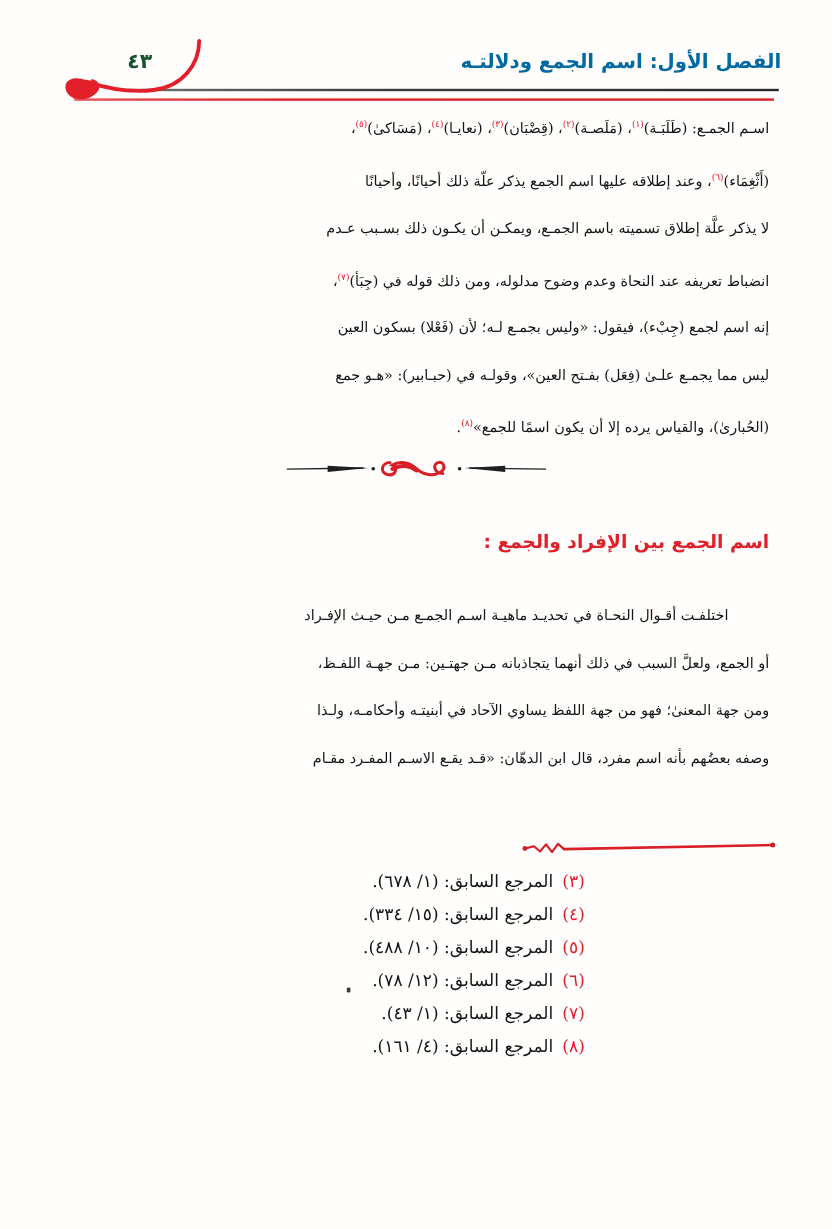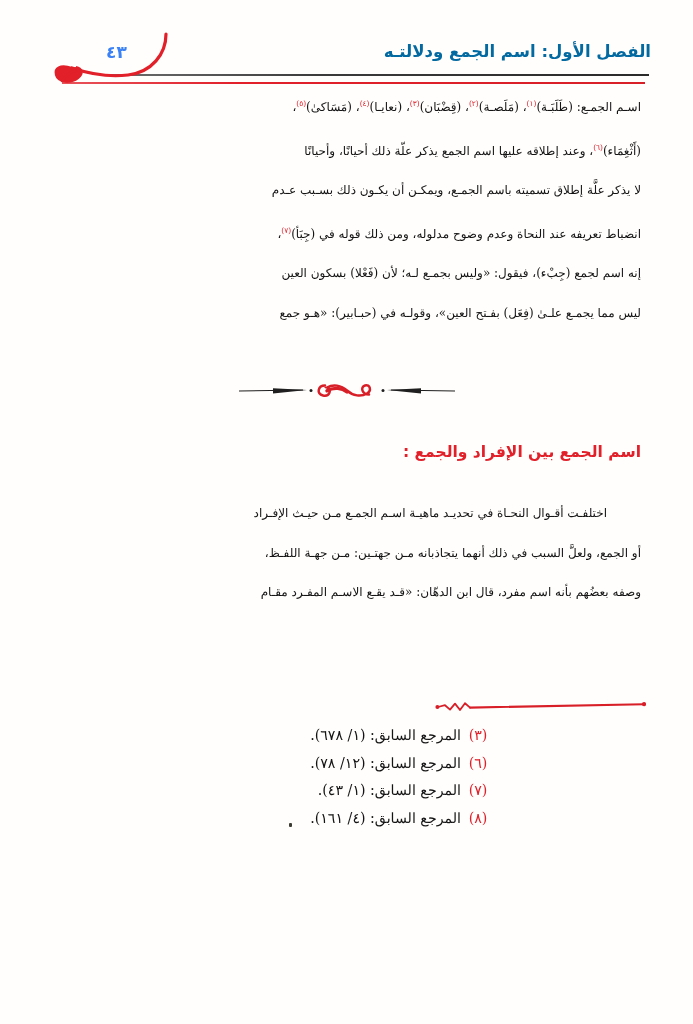--- a/index.html
+++ b/index.html
@@ -68,21 +68,21 @@
     width: 130px;
     height: 62px;
   }
   .folio-wrap svg { display: block; }
   .folio-num {
     position: absolute;
     top: 14px;
     left: 58px;
     font-size: 17px;
     font-weight: bold;
-    color: #3b82f6;
+    color: #14532d;
     letter-spacing: 1px;
   }
 
   
   .body-block {
     position: absolute;
     right: 52px;
     left: 46px;
     direction: rtl;
     text-align: justify;
@@ -214,20 +214,21 @@
     <span class="ln"><span>(أَثْغِمَاء)</span><sup class="fn">(٦)</sup><span>، وعند إطلاقه عليها اسم الجمع يذكر علّة ذلك أحيانًا، وأحيانًا</span></span>
 
     <span class="ln"><span>لا يذكر علَّة إطلاق تسميته باسم الجمـع، ويمكـن أن يكـون ذلك بسـبب عـدم</span></span>
 
     <span class="ln"><span>انضباط تعريفه عند النحاة وعدم وضوح مدلوله، ومن ذلك قوله في (جِبَأ)</span><sup class="fn">(٧)</sup><span>،</span></span>
 
     <span class="ln"><span>إنه اسم لجمع (جِبْء)، فيقول: «وليس بجمـع لـه؛ لأن (فَعْلا) بسكون العين</span></span>
 
     <span class="ln"><span>ليس مما يجمـع علـىٰ (فِعَل) بفـتح العين»، وقولـه في (حبـابير): «هـو جمع</span></span>
 
+    <span class="ln"><span>(الحُبارىٰ)، والقياس يرده إلا أن يكون اسمًا للجمع»</span><sup class="fn">(٨)</sup><span>.</span></span>
 
   </div>
 
   <div class="ornament">
     <svg width="220" height="30" viewBox="0 0 220 30">
       <path d="M2 15 L66 14" stroke="#1f1f1f" stroke-width="1.1" fill="none"></path>
       <path d="M36 12.2 L70 14 L36 17.4 Z" fill="#1f1f1f"></path>
       <circle cx="74" cy="14.6" r="1.5" fill="#1f1f1f"></circle>
       <path d="M218 15 L154 14" stroke="#1f1f1f" stroke-width="1.1" fill="none"></path>
       <path d="M184 12.2 L150 14 L184 17.4 Z" fill="#1f1f1f"></path>
@@ -237,34 +238,37 @@
                C135 14.5, 133 8, 128 9.5 C123 11, 125 18.5, 132 18.5" fill="none" stroke="#d81f28" stroke-width="2.5" stroke-linecap="round"></path>
       <path d="M90 14.8 C97 10.8, 105 12, 110 16" fill="none" stroke="#d81f28" stroke-width="3.4" stroke-linecap="round"></path>
     </svg>
   </div>
 
   <div class="section-heading">اسم الجمع بين الإفراد والجمع :</div>
 
   <div class="body-block" id="para-two">
     <span class="ln"><span style="padding-right:34px">اختلفـت أقـوال النحـاة في تحديـد ماهيـة اسـم الجمـع مـن حيـث الإفـراد</span></span>
     <span class="ln"><span>أو الجمع، ولعلَّ السبب في ذلك أنهما يتجاذبانه مـن جهتـين: مـن جهـة اللفـظ،</span></span>
+    <span class="ln"><span>ومن جهة المعنىٰ؛ فهو من جهة اللفظ يساوي الآحاد في أبنيتـه وأحكامـه، ولـذا</span></span>
     <span class="ln"><span>وصفه بعضُهم بأنه اسم مفرد، قال ابن الدهّان: «قـد يقـع الاسـم المفـرد مقـام</span></span>
   </div>
 
   <div class="speck"></div>
 
   <div class="fn-rule">
     <svg width="212" height="16" viewBox="0 0 212 16">
       <path d="M210 4.2 L36 7.6" stroke="#d81f28" stroke-width="2.1" fill="none" stroke-linecap="round"></path>
       <circle cx="210" cy="4.2" r="2.1" fill="#d81f28"></circle>
       <path d="M36 7.6 L31 3.2 L26 10 L21 3.6 L16 9.6 L11 5.2 L4 7" stroke="#d81f28" stroke-width="1.8" fill="none" stroke-linecap="round" stroke-linejoin="round"></path>
       <circle cx="3.4" cy="7.1" r="2" fill="#d81f28"></circle>
     </svg>
   </div>
 
   <div class="footnotes">
     <span class="fn-row"><span class="fn-mark">(٣)</span><span class="fn-text">المرجع السابق: (١/ ٦٧٨).</span></span>
+    <span class="fn-row"><span class="fn-mark">(٤)</span><span class="fn-text">المرجع السابق: (١٥/ ٣٣٤).</span></span>
+    <span class="fn-row"><span class="fn-mark">(٥)</span><span class="fn-text">المرجع السابق: (١٠/ ٤٨٨).</span></span>
     <span class="fn-row"><span class="fn-mark">(٦)</span><span class="fn-text">المرجع السابق: (١٢/ ٧٨).</span></span>
     <span class="fn-row"><span class="fn-mark">(٧)</span><span class="fn-text">المرجع السابق: (١/ ٤٣).</span></span>
     <span class="fn-row"><span class="fn-mark">(٨)</span><span class="fn-text">المرجع السابق: (٤/ ١٦١).</span></span>
   </div>
 
 </div>
 
 </body></html>

